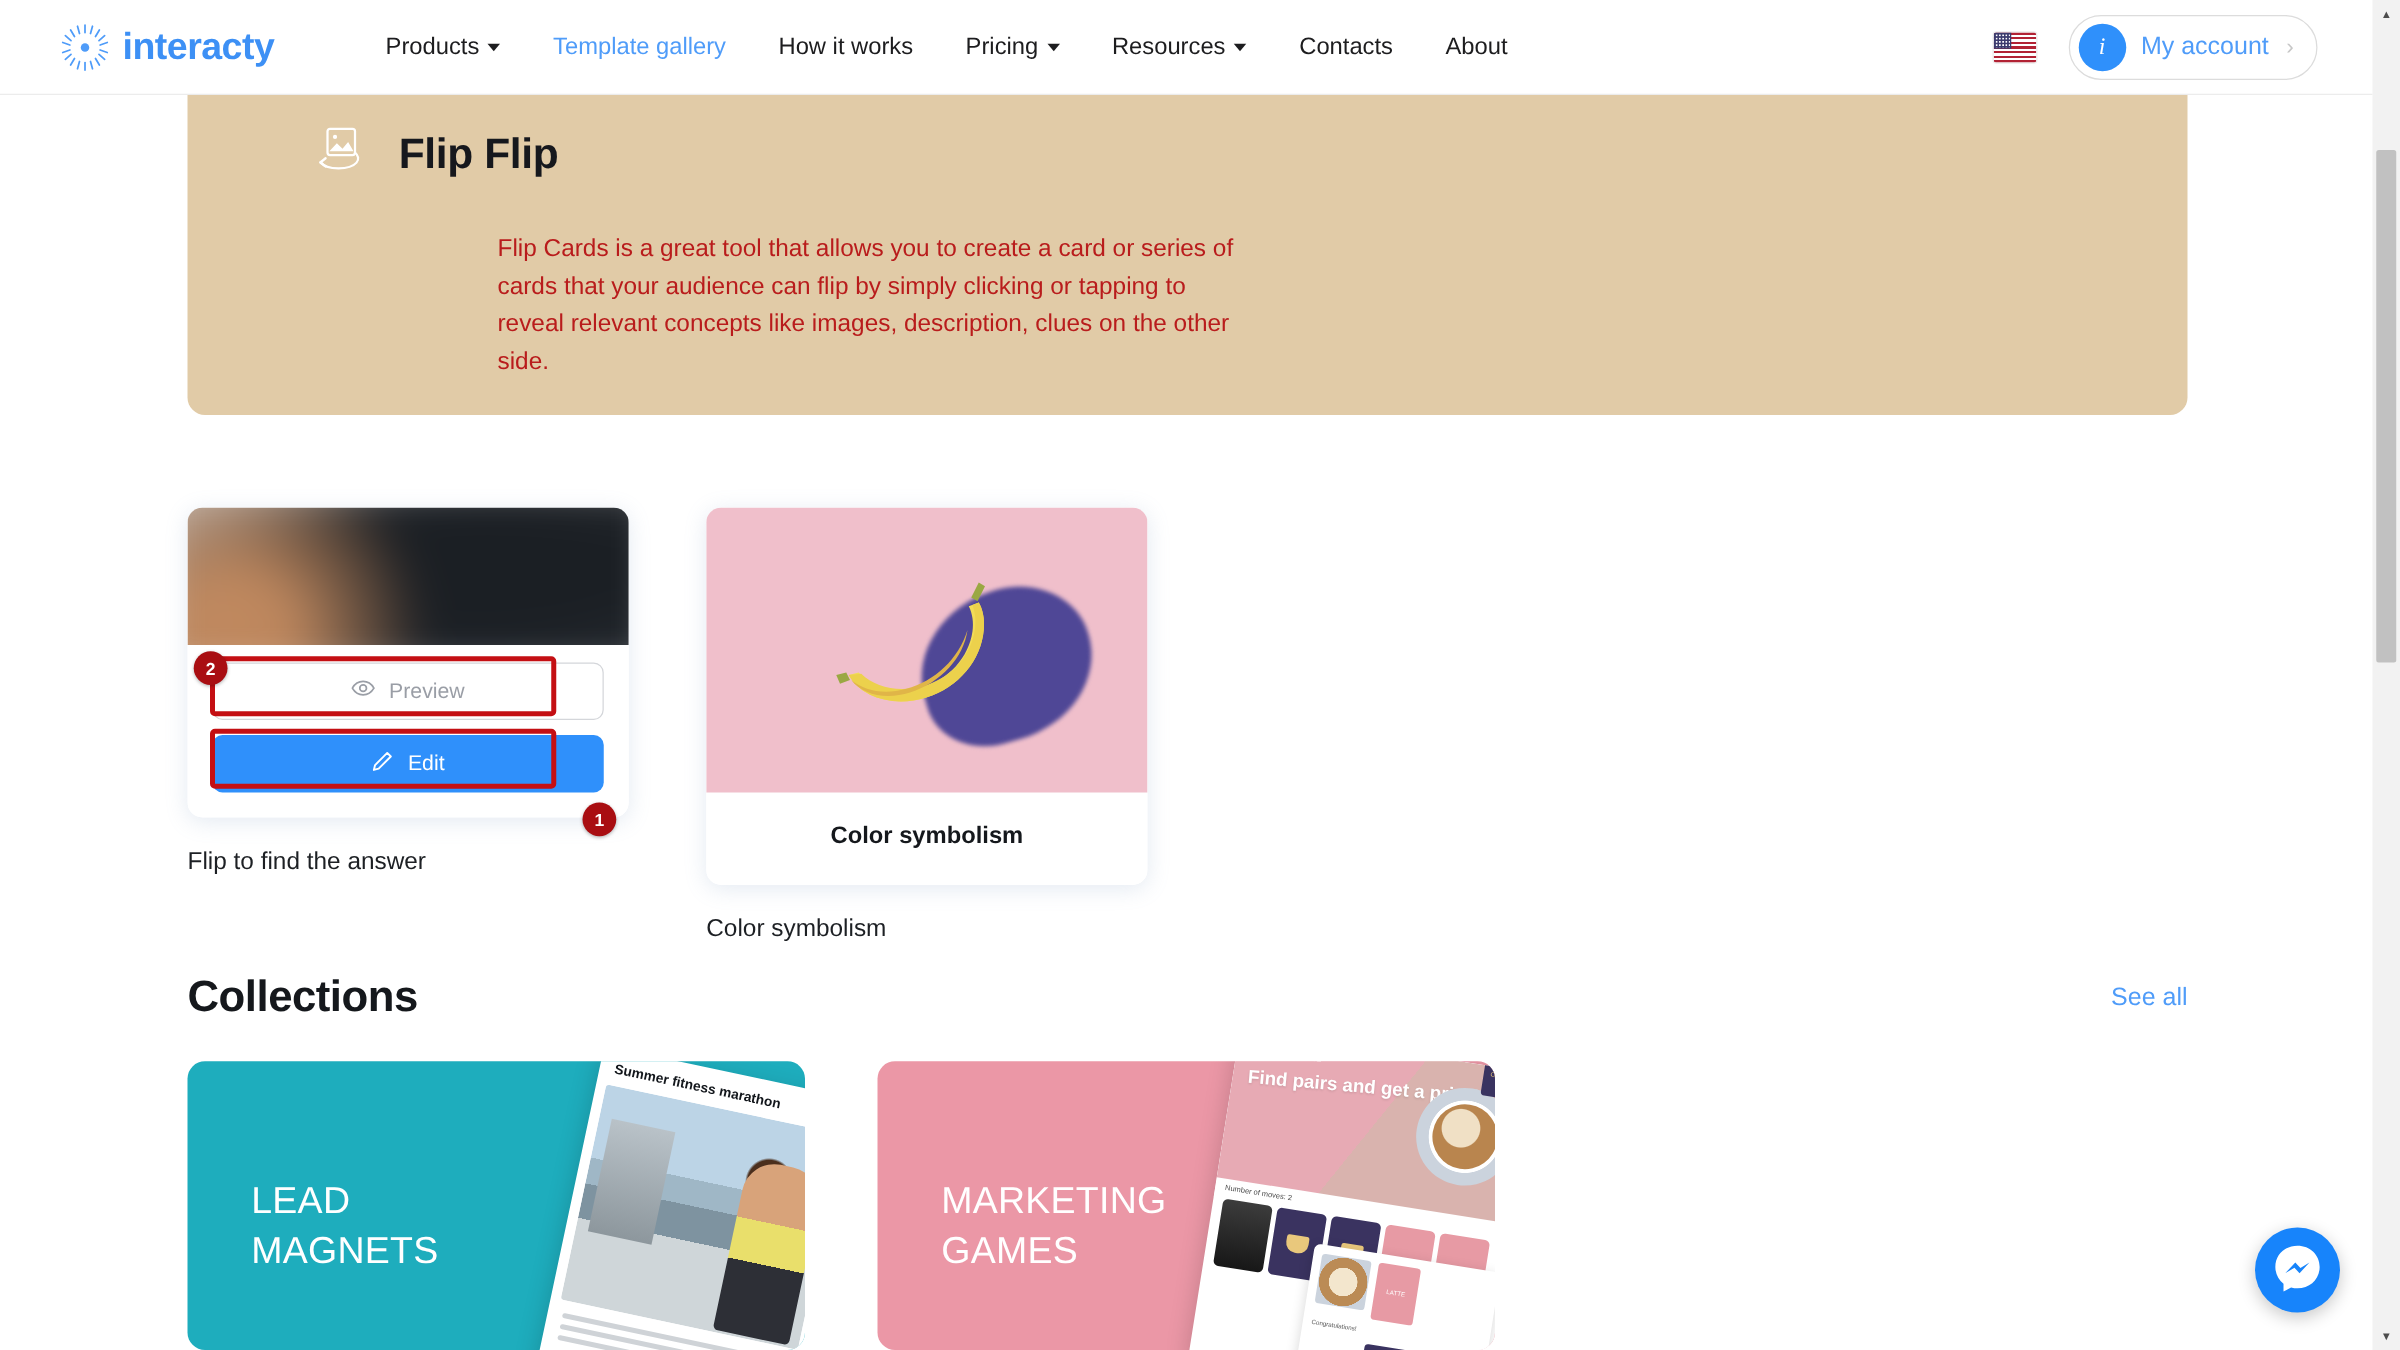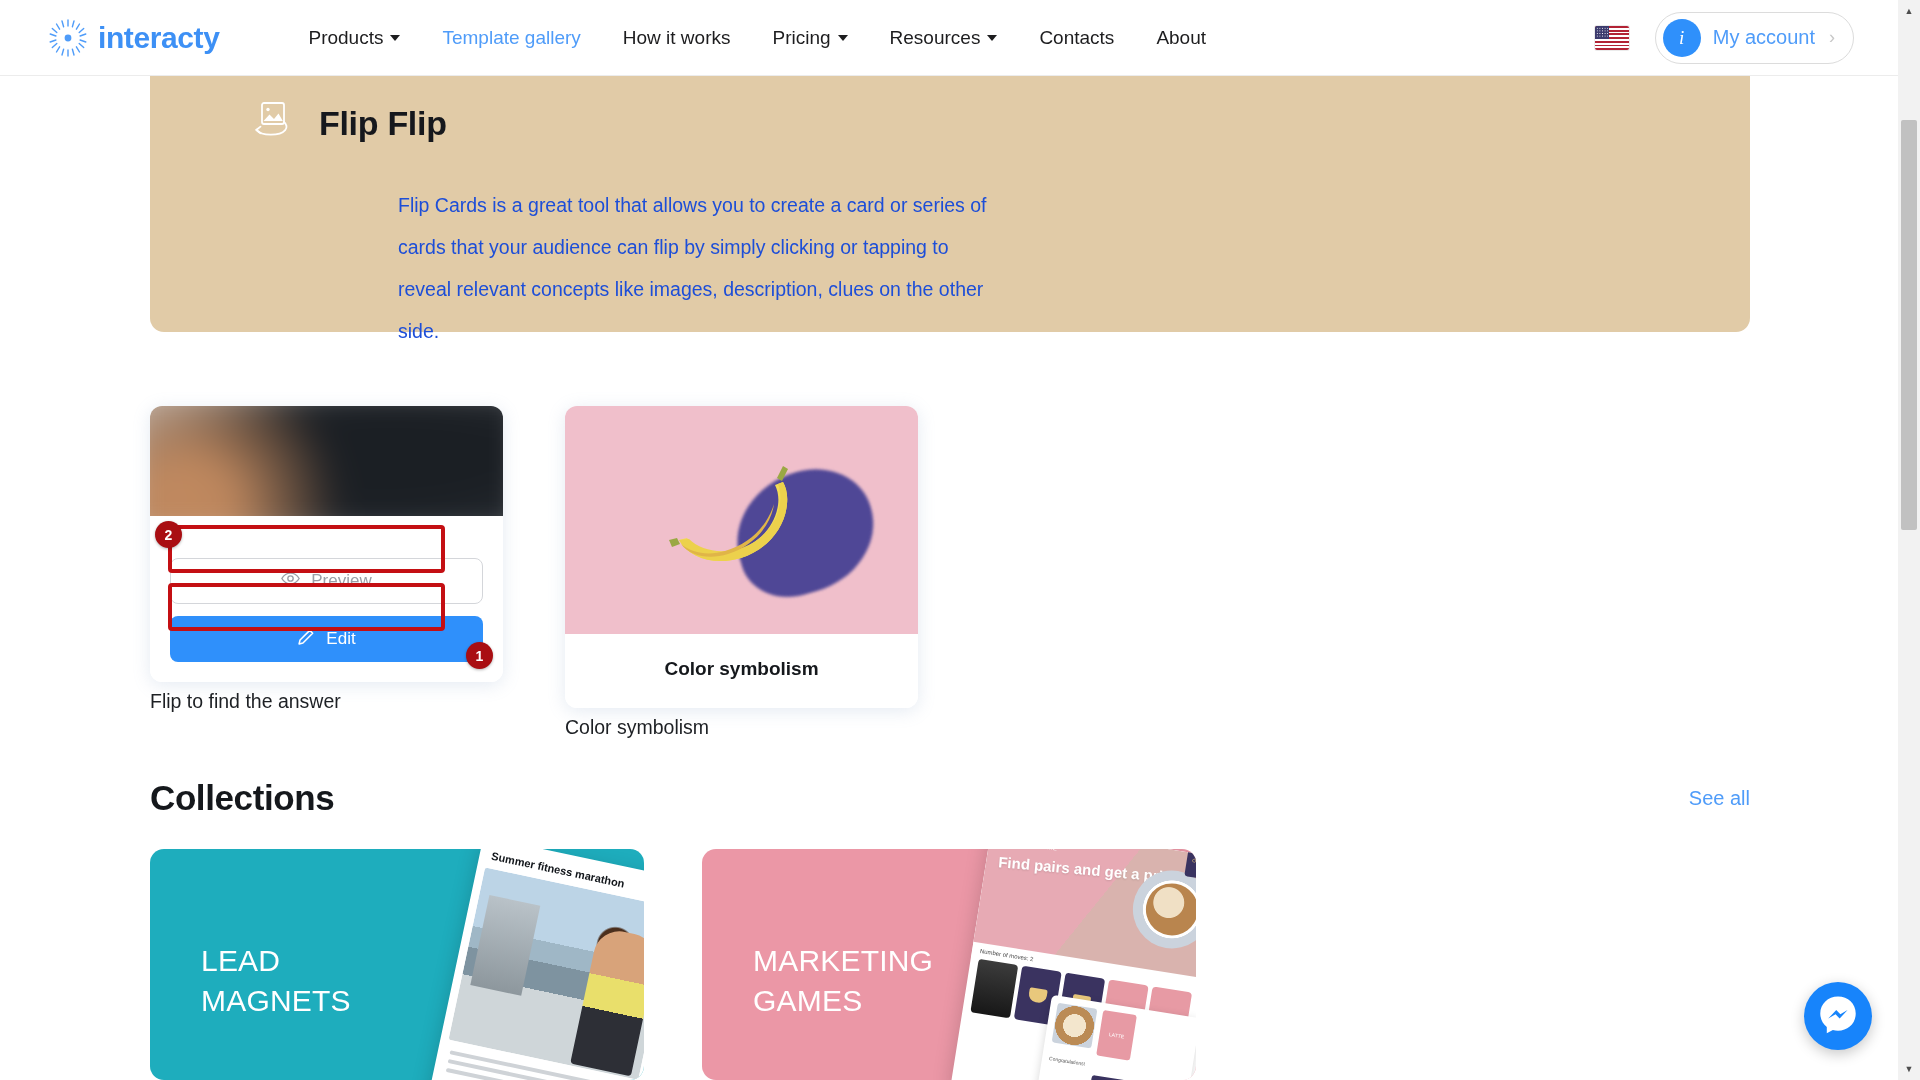--- a/index.html
+++ b/index.html
@@ -54,21 +54,21 @@
   
   .banner {
     position: absolute; left: 150px; top: 76px; width: 1600px; height: 256px;
     background: #e1cba7; border-radius: 0 0 14px 14px;
   }
   .banner-head { display: flex; align-items: center; gap: 22px; padding: 22px 0 0 97px; }
   .banner-icon { width: 50px; height: 50px; flex: 0 0 50px; }
   .banner-title { font-size: 34px; font-weight: 700; color: #16181d; letter-spacing: -0.3px; }
   .banner-desc {
     margin: 36px 0 0 248px; width: 600px;
-    font-size: 19.5px; line-height: 42px; color: #1d4ed8;
+    font-size: 19.5px; line-height: 30px; color: #b91c1c;
   }
 
   
   .cards-row { position: absolute; left: 150px; top: 406px; display: flex; gap: 62px; }
   .tpl-card { width: 353px; }
   .tpl-inner {
     width: 353px; border-radius: 12px; background: #fff; overflow: hidden;
     box-shadow: 0 3px 18px rgba(120,150,190,.20);
   }
   .thumb { height: 110px; width: 100%; position: relative; overflow: hidden; }
@@ -79,24 +79,24 @@
       radial-gradient(ellipse at 62% 45%, #1b1f24 0 40%, transparent 72%),
       radial-gradient(ellipse at 88% 60%, #262b31 0 38%, transparent 70%),
       linear-gradient(160deg,#c9c9c9 0%, #8d8d8d 26%, #2b2f35 58%, #1e2228 100%);
     filter: blur(16px);
   }
   .btn-area { padding: 14px 20px 20px 20px; background: #fff; }
   .btn {
     height: 46px; border-radius: 8px; display: flex; align-items: center;
     justify-content: center; gap: 11px; font-size: 17px; cursor: pointer;
   }
-  .btn-preview { border: 1px solid #d4d6da; color: #9a9ea6; background: #fff; margin-top: 28px; }
+  .btn-preview { border: 1px solid #d4d6da; color: #9a9ea6; background: #fff; }
   .btn-edit { background: #2f90fb; color: #fff; margin-top: 12px; font-weight: 500; }
 
-  .tpl-caption { margin-top: 8px; font-size: 19.5px; color: #1d2024; }
+  .tpl-caption { margin-top: 24px; font-size: 19.5px; color: #1d2024; }
 
   
   .tpl-inner2 { width: 353px; border-radius: 12px; overflow: hidden; background: #fff;
                 box-shadow: 0 3px 18px rgba(120,150,190,.20); }
   .c2-img { height: 228px; background: #f0bfcb; position: relative; overflow: hidden; }
   .banana-shadow {
     position: absolute; left: 170px; top: 66px; width: 140px; height: 120px;
     background: #4f4796; border-radius: 60% 48% 58% 40%;
     transform: rotate(-16deg); filter: blur(1.5px);
   }

